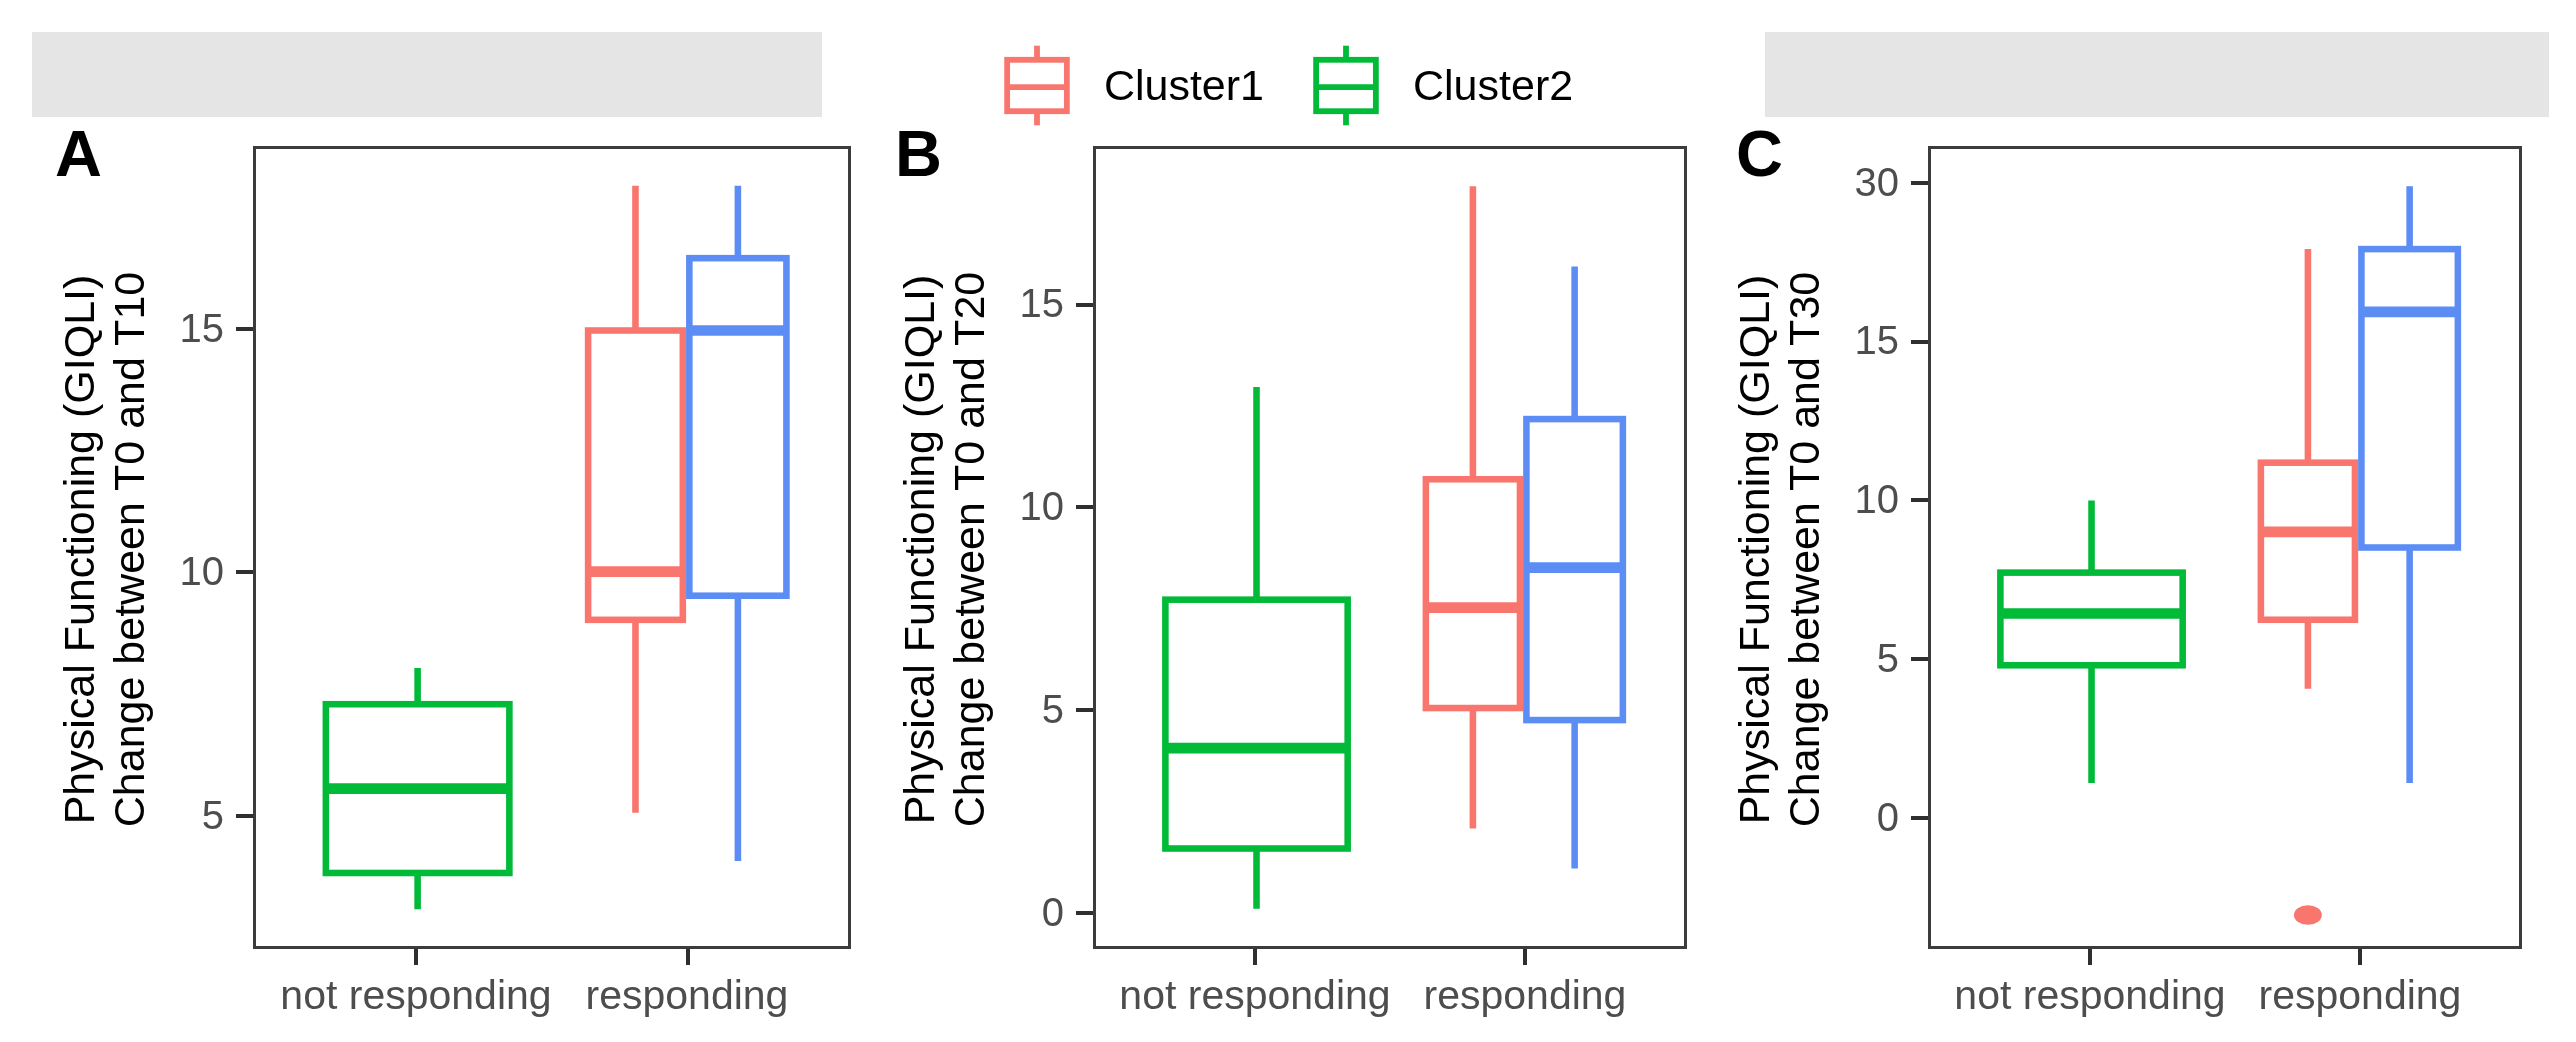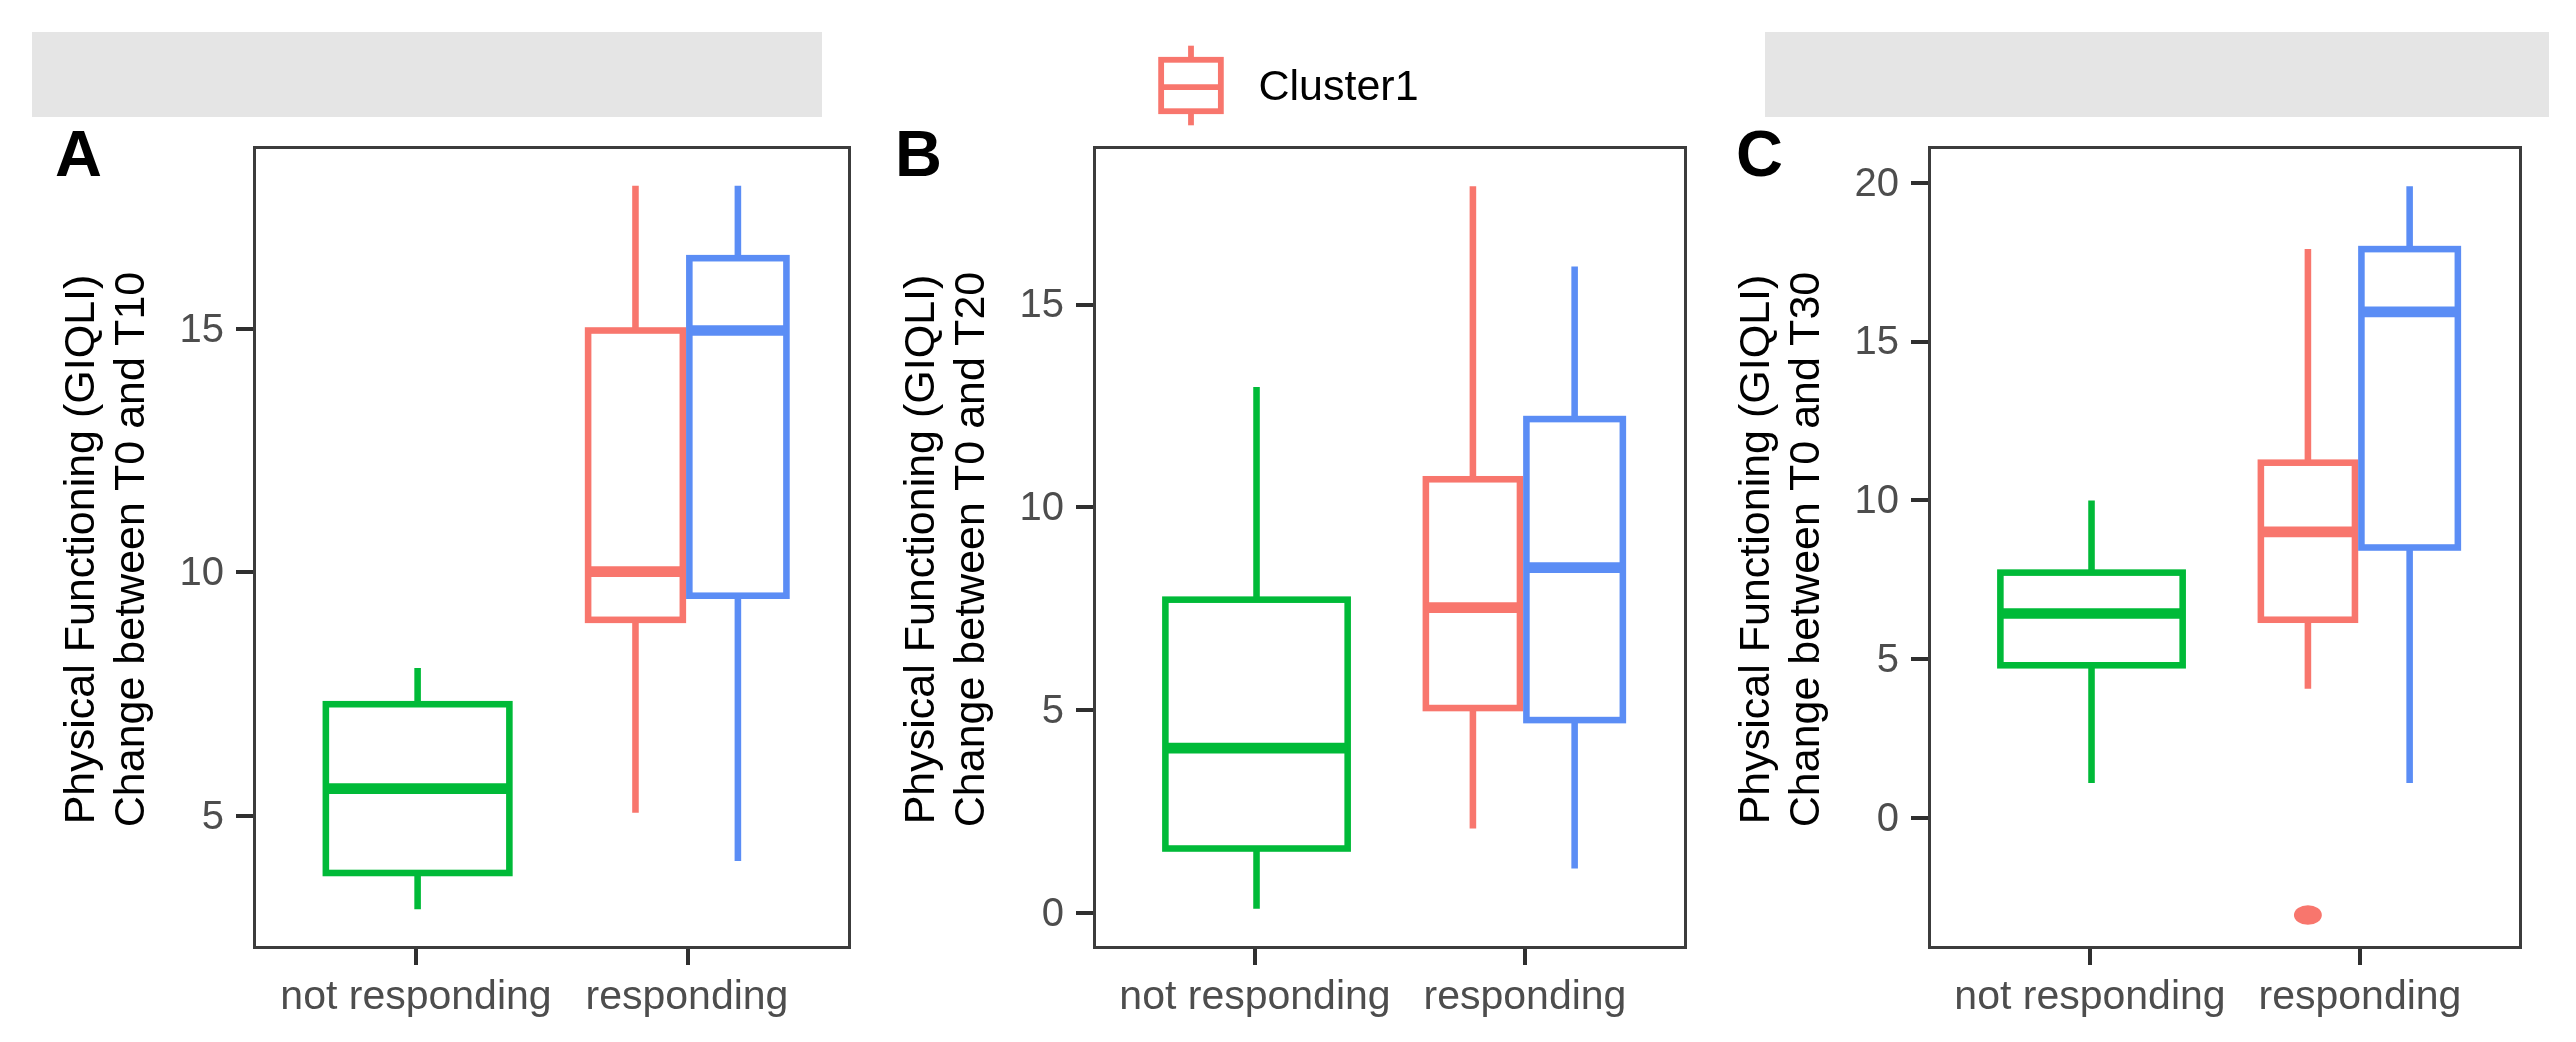--- a/index.html
+++ b/index.html
@@ -70,20 +70,29 @@
 
   <div class="legend">
     <div class="legend-item" style="color: rgb(248, 118, 109);">
       <svg class="legend-glyph" width="68" height="85" viewBox="0 0 82 102" fill="none">
         <line x1="41" y1="3" x2="41" y2="20" stroke="currentColor" stroke-width="7"></line>
         <line x1="41" y1="82" x2="41" y2="99" stroke="currentColor" stroke-width="7"></line>
         <rect x="5" y="20" width="72" height="62" fill="#ffffff" stroke="currentColor" stroke-width="7"></rect>
         <line x1="5" y1="53" x2="77" y2="53" stroke="currentColor" stroke-width="7"></line>
       </svg>
       <span class="legend-label">Cluster1</span>
+    </div>
+    <div class="legend-item" style="color: rgb(0, 186, 56);">
+      <svg class="legend-glyph" width="68" height="85" viewBox="0 0 82 102" fill="none">
+        <line x1="41" y1="3" x2="41" y2="20" stroke="currentColor" stroke-width="7"></line>
+        <line x1="41" y1="82" x2="41" y2="99" stroke="currentColor" stroke-width="7"></line>
+        <rect x="5" y="20" width="72" height="62" fill="#ffffff" stroke="currentColor" stroke-width="7"></rect>
+        <line x1="5" y1="53" x2="77" y2="53" stroke="currentColor" stroke-width="7"></line>
+      </svg>
+      <span class="legend-label">Cluster2</span>
     </div>
   </div>
 
   <div class="panel-letter letter-a">A</div>
   <div class="ylabel ylabel-a" style="color: rgb(0, 0, 0);">
     <div>Physical Functioning (GIQLI)</div>
     <div>Change between T0 and T10</div>
   </div>
   <div class="plot plot-a" style="border-color: rgb(60, 60, 60);">
     <svg viewBox="0 0 721 969">
@@ -180,19 +189,19 @@
     <div class="xcat-label" style="left: 1152px; top: 972px; color: rgb(77, 77, 77);">responding</div>
     <div class="tickmark-y" style="left: 1911px; top: 816px; background: rgb(47, 47, 47);"></div>
     <div class="ytick-label" style="left: 1791px; top: 797px; color: rgb(77, 77, 77);">0</div>
     <div class="tickmark-y" style="left: 1911px; top: 657px; background: rgb(47, 47, 47);"></div>
     <div class="ytick-label" style="left: 1791px; top: 638px; color: rgb(77, 77, 77);">5</div>
     <div class="tickmark-y" style="left: 1911px; top: 498px; background: rgb(47, 47, 47);"></div>
     <div class="ytick-label" style="left: 1791px; top: 479px; color: rgb(77, 77, 77);">10</div>
     <div class="tickmark-y" style="left: 1911px; top: 340px; background: rgb(47, 47, 47);"></div>
     <div class="ytick-label" style="left: 1791px; top: 320px; color: rgb(77, 77, 77);">15</div>
     <div class="tickmark-y" style="left: 1911px; top: 181px; background: rgb(47, 47, 47);"></div>
-    <div class="ytick-label" style="left: 1791px; top: 162px; color: rgb(77, 77, 77);">20</div>
+    <div class="ytick-label" style="left: 1791px; top: 162px; color: rgb(77, 77, 77);">30</div>
     <div class="tickmark-x" style="left: 2088px; top: 949px; background: rgb(47, 47, 47);"></div>
     <div class="xcat-label" style="left: 1717px; top: 972px; color: rgb(77, 77, 77);">not responding</div>
     <div class="tickmark-x" style="left: 2358px; top: 949px; background: rgb(47, 47, 47);"></div>
     <div class="xcat-label" style="left: 1987px; top: 972px; color: rgb(77, 77, 77);">responding</div>
   </div>
 
 
 </body></html>

